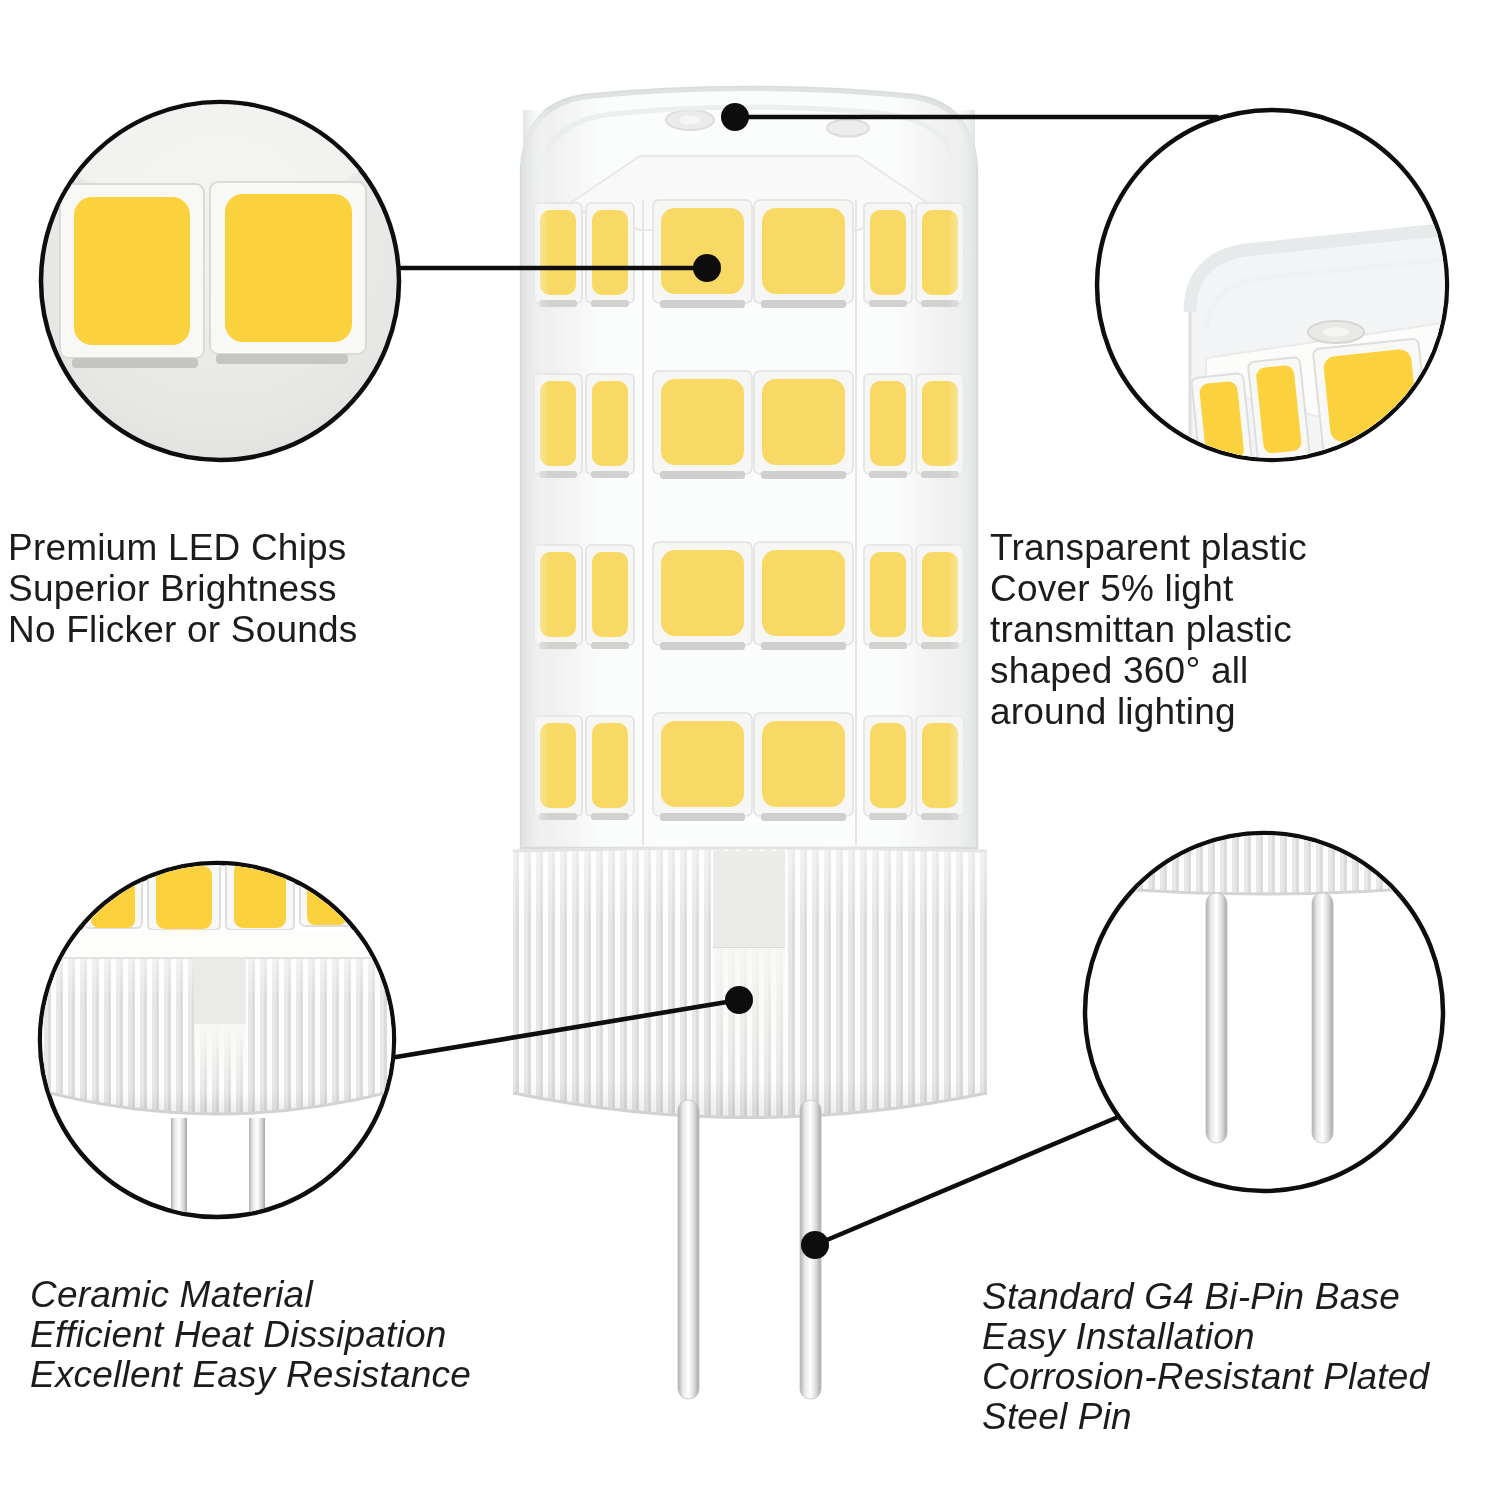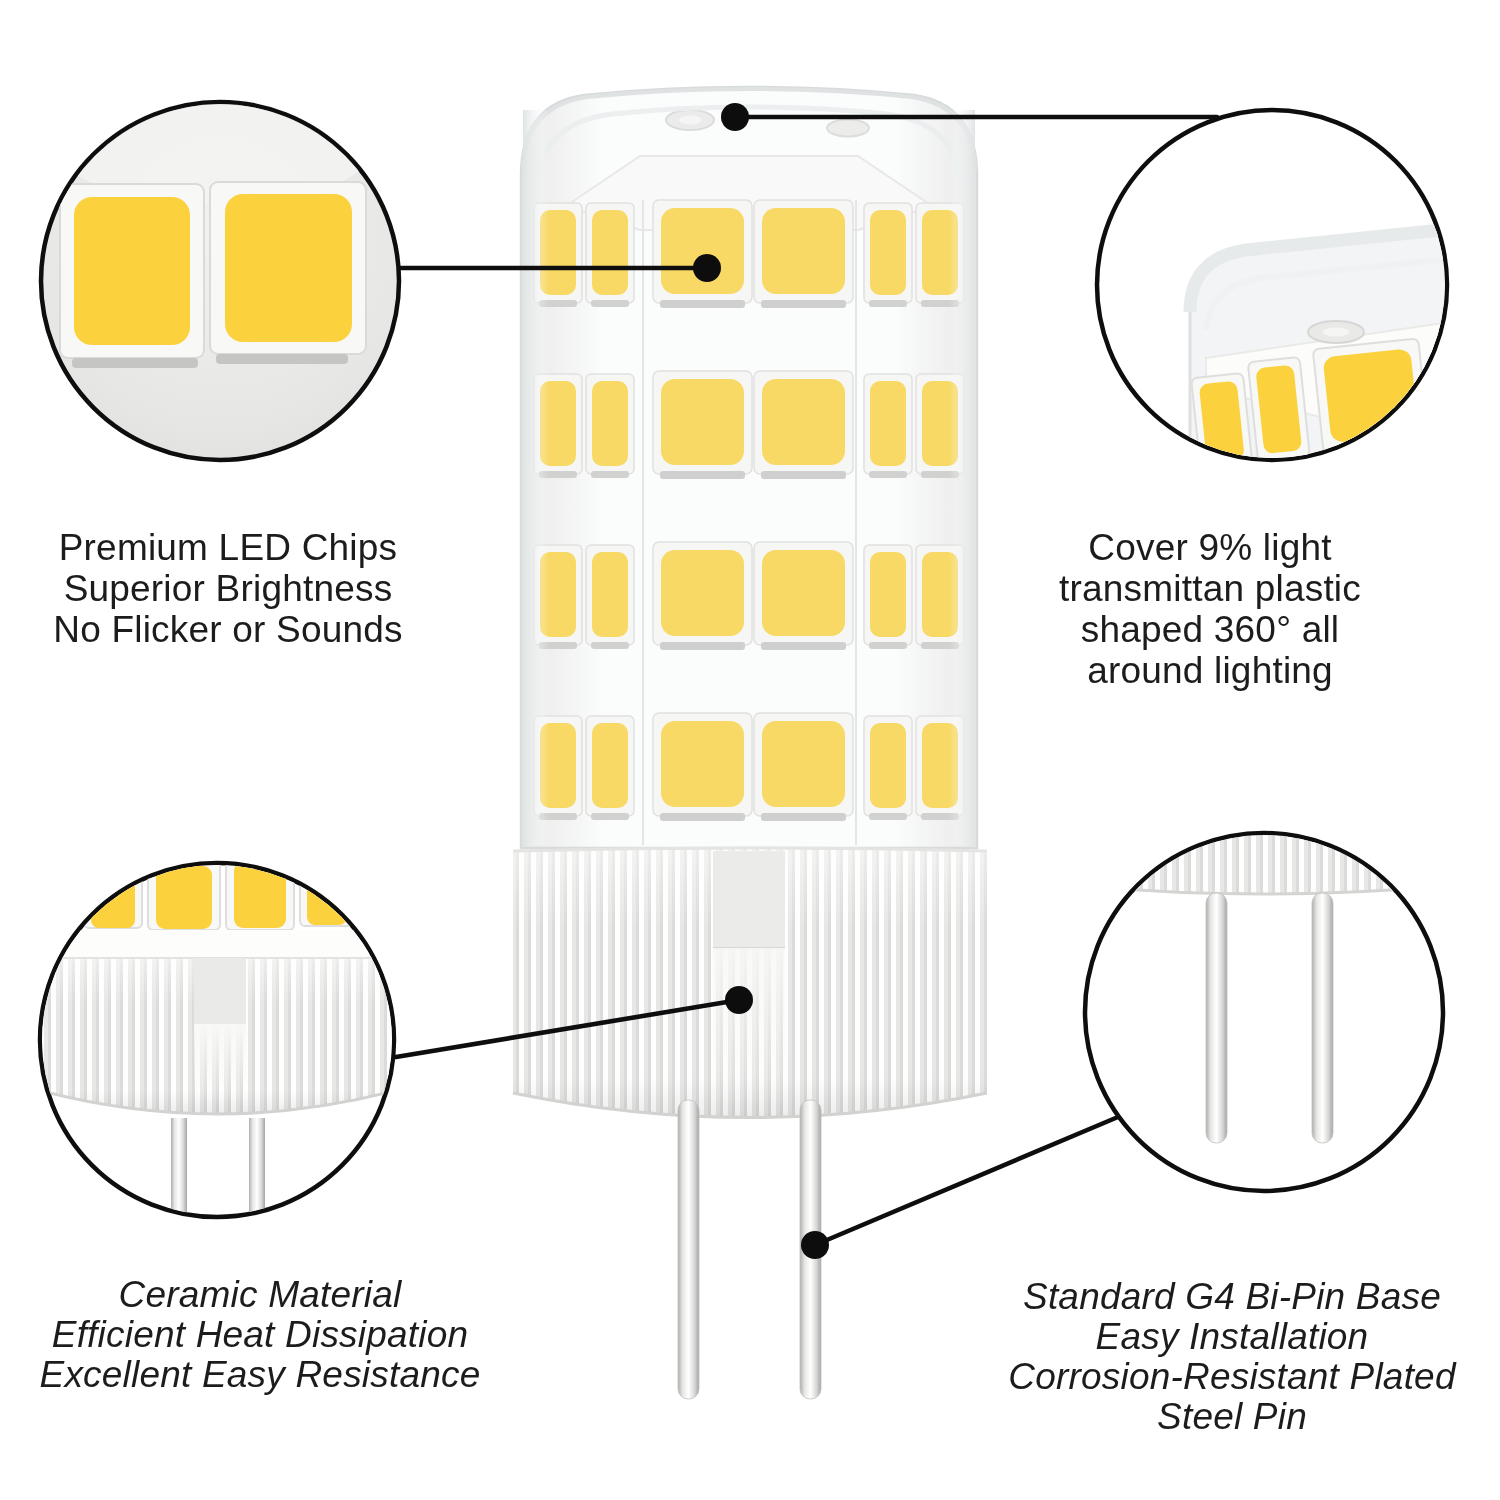--- a/index.html
+++ b/index.html
@@ -2,21 +2,21 @@
 <html><head>
 <meta charset="utf-8">
 <style>
   html,body{margin:0;padding:0;background:#ffffff;}
   .canvas{
     position:relative;width:1500px;height:1500px;background:#ffffff;
     overflow:hidden;font-family:"Liberation Sans",sans-serif;
   }
   .canvas svg{position:absolute;left:0;top:0;}
   .feat{
-    position:absolute;text-align:center;color:#1c1c1c;
+    position:absolute;text-align:left;color:#1c1c1c;
     font-weight:500;font-size:37px;line-height:41px;letter-spacing:.2px;
   }
   .feat div{white-space:nowrap;}
   .feat.bottom{line-height:40px;font-style:italic;}
 </style>
 </head>
 <body>
 
 <div class="canvas">
 
@@ -227,21 +227,22 @@
   </g>
 </svg>
 
 <div class="feat" style="left:8px;top:527px;width:440px">
   <div>Premium LED Chips</div>
   <div>Superior Brightness</div>
   <div>No Flicker or Sounds</div>
 </div>
 
 <div class="feat" style="left:990px;top:527px;width:440px">
-  <div>Cover 9% light</div>
+  <div>Transparent plastic</div>
+  <div>Cover 5% light</div>
   <div>transmittan plastic</div>
   <div>shaped 360° all</div>
   <div>around lighting</div>
 </div>
 
 <div class="feat bottom" style="left:30px;top:1275px;width:460px">
   <div>Ceramic Material</div>
   <div>Efficient Heat Dissipation</div>
   <div>Excellent Easy Resistance</div>
 </div>

